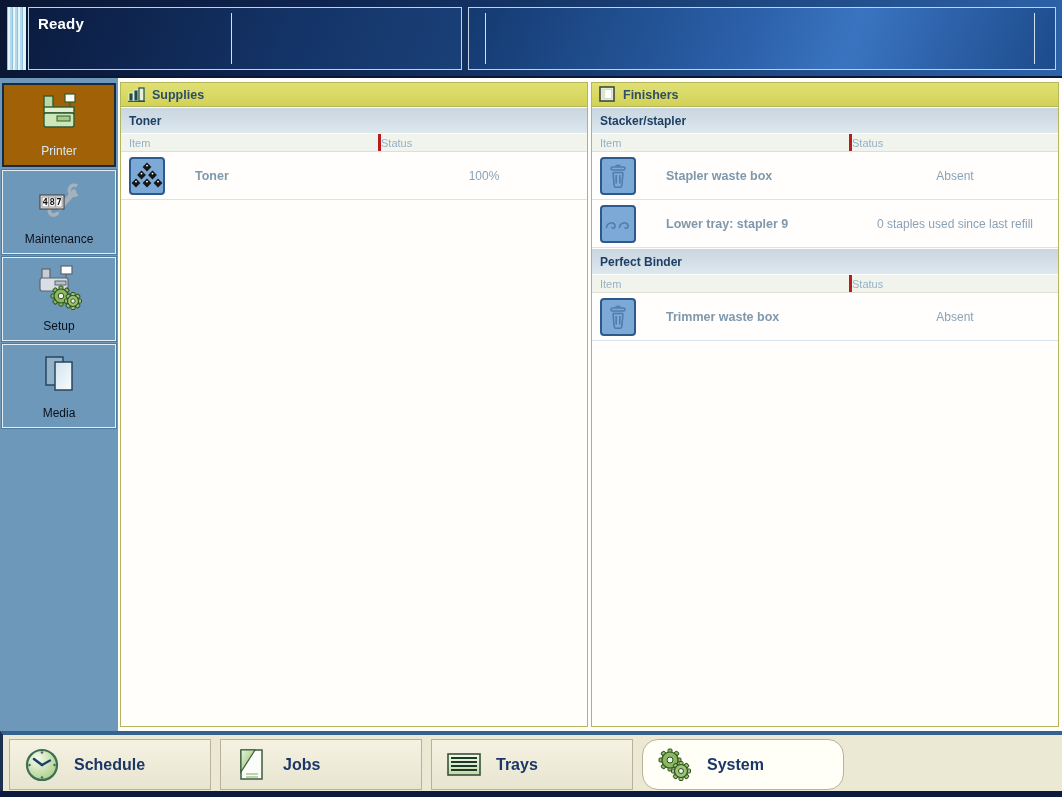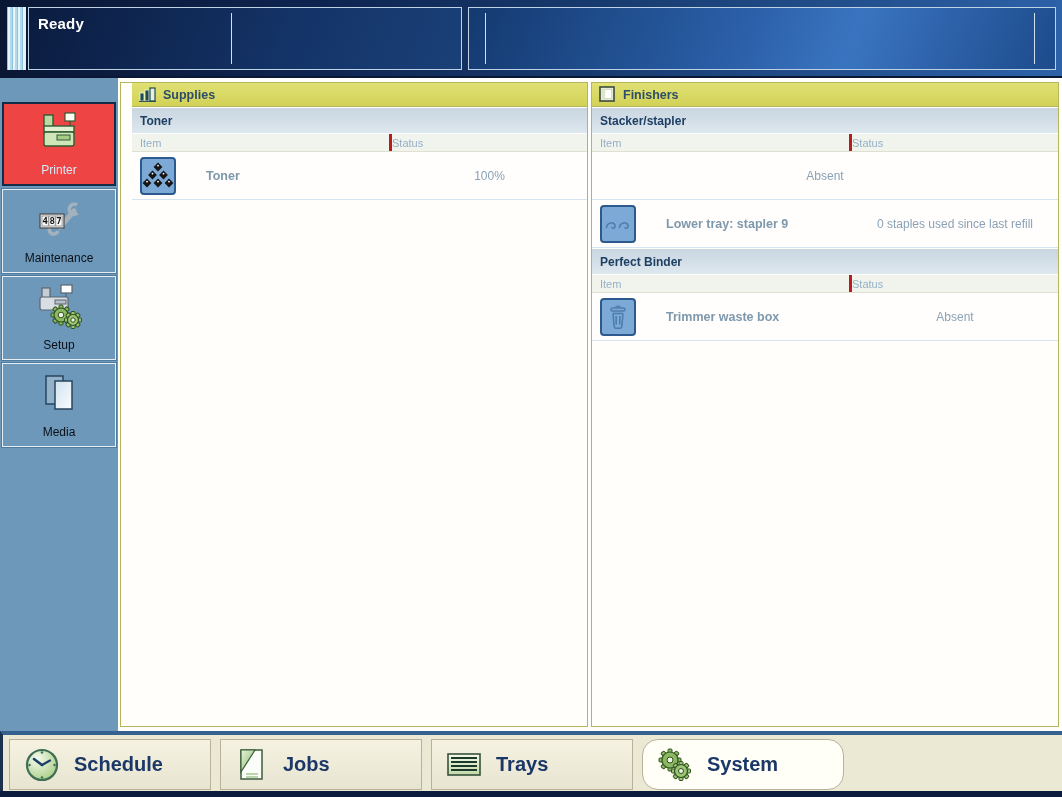--- a/index.html
+++ b/index.html
@@ -29,29 +29,29 @@
   .tcell-s1 { width:16px; }
   .tcell-s2 { width:20px; }
   .tdiv { width:1px; background:#cfe0ee; margin:5px 0; }
 
   
   .sidebar { position:absolute; left:0; top:78px; width:118px; height:653px; background:#6d98ba; padding:5px 2px 0 2px; }
   .sb-btn {
     position:relative; width:114px; height:84px; margin-bottom:3px;
     background:#6d98ba; border:1px solid #e6eef4; box-shadow:0 0 0 1px #4f7c9e; cursor:pointer;
   }
-  .sb-btn.selected { border:2px solid #142b45; box-shadow:none; background:#ef4444;margin-top:19px; }
+  .sb-btn.selected { border:2px solid #142b45; box-shadow:none; background:#a16207; }
   .sb-icon { position:absolute; top:6px; left:0; right:0; display:flex; justify-content:center; }
   .sb-label { position:absolute; bottom:7px; width:100%; text-align:center; font-size:12px; color:#0b1018; }
   .sb-btn.selected .sb-label { color:#d7e9f7; }
 
   
   .content-bg { position:absolute; left:118px; top:78px; width:944px; height:653px; background:#fdfdfa; }
   .panel { position:absolute; top:82px; width:468px; height:645px; background:#fffefb; border:1px solid #b5b55c; }
-  #panel-0 { left:120px;padding-left:11px; }
+  #panel-0 { left:120px; }
   #panel-1 { left:591px; }
   .panel-header {
     height:24px; background:linear-gradient(#e0e074,#d2d258); border-bottom:1px solid #b5b55c;
     display:flex; align-items:center; gap:7px; padding:0 7px;
     color:#2e4d66; font-weight:bold; font-size:12.5px;
   }
   .ph-icon { display:flex; }
   .section-band {
     height:26px; margin-top:1px; background:linear-gradient(#c9d6e0,#dde7ee);
     display:flex; align-items:center; padding:0 8px;
@@ -75,21 +75,21 @@
     background:#ebe8d4; border-top:4px solid #35618f; border-left:3px solid #1d3050;
     padding:4px 0 0 6px; display:flex; gap:9px;
   }
   .tab {
     width:202px; height:51px; border:1px solid #b7b39b;
     background:linear-gradient(#f5f2e2,#e7e4d0);
     display:flex; align-items:center; padding-left:13px; gap:13px; cursor:pointer;
   }
   .tab.selected { background:#fffef7;border-radius:16px; }
   .tab-icon { display:flex; }
-  .tab-label { color:#1b3768; font-weight:bold; font-size:20px; }
+  .tab-label { color:#1b3768; font-weight:bold; font-size:16px; }
   .bottom-strip { position:absolute; left:0; top:791px; width:1062px; height:6px; background:#0c1c3e; }
 </style>
 </head>
 <body>
 
 <div class="screen">
 
   <div class="topbar">
     <div class="stripe-block"></div>
     <div class="tsec tsec-a">
@@ -251,20 +251,36 @@
     </svg>
           </span>
           <span>Finishers</span>
         </div>
         <div class="section-band">Stacker/stapler</div>
         <div class="col-header">
           <div class="col-item">Item</div>
           <div class="col-status">Status</div>
         </div>
         <div class="t-row">
+          <div class="row-left">
+            <span class="row-icon">
+              <svg width="36" height="38" viewBox="0 0 36 38">
+                <rect x="1" y="1" width="34" height="36" rx="3" fill="#7ca9d6" stroke="#2d5a8e" stroke-width="2"></rect>
+      <g fill="none" stroke="#4d7eae" stroke-width="1.6">
+        <path d="M15.5,8.5 h5"></path>
+        <rect x="11" y="10" width="14" height="3" rx="1.5"></rect>
+        <path d="M13,15.5 l1.2,13 q0.2,1.8 1.8,1.8 h4 q1.6,0 1.8,-1.8 L23,15.5"></path>
+        <path d="M13,15.5 h10"></path>
+        <path d="M16.2,18 v8.5"></path>
+                  <path d="M19.8,18 v8.5"></path>
+      </g>
+    </svg>
+            </span>
+            <span class="row-label">Stapler waste box</span>
+          </div>
           <div class="row-status">Absent</div>
         </div>
         <div class="t-row">
           <div class="row-left">
             <span class="row-icon">
               <svg width="36" height="38" viewBox="0 0 36 38">
                 <rect x="1" y="1" width="34" height="36" rx="3" fill="#7ca9d6" stroke="#2d5a8e" stroke-width="2"></rect>
       <g fill="none" stroke="#4d7eae" stroke-width="1.6" stroke-linecap="round">
         <path d="M6.5,22.5 c0.5,-5 7,-6.5 8.5,-2 c0.6,2 -1.5,3.5 -3,2.2"></path>
         <path d="M19.5,22.5 c0.5,-5 7,-6.5 8.5,-2 c0.6,2 -1.5,3.5 -3,2.2"></path>

